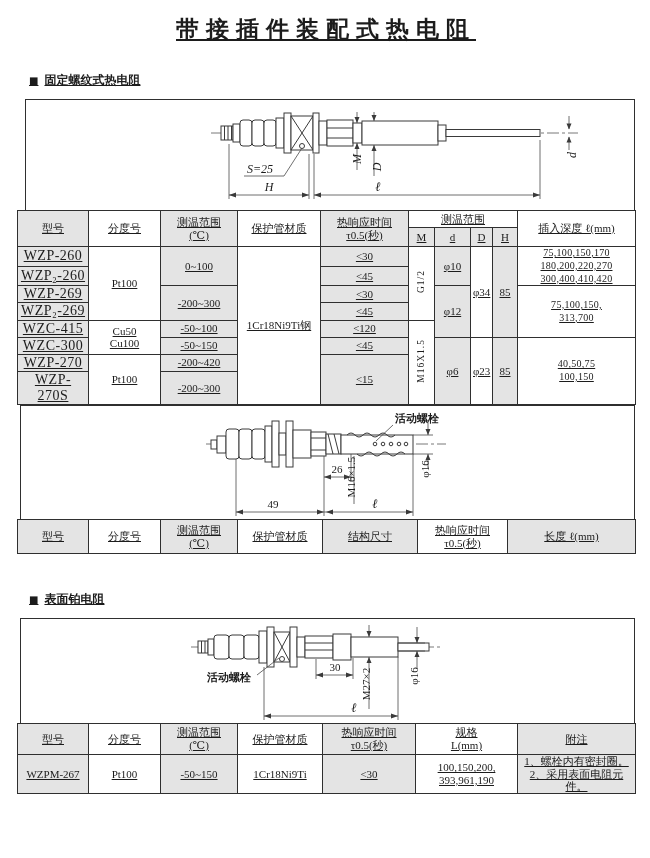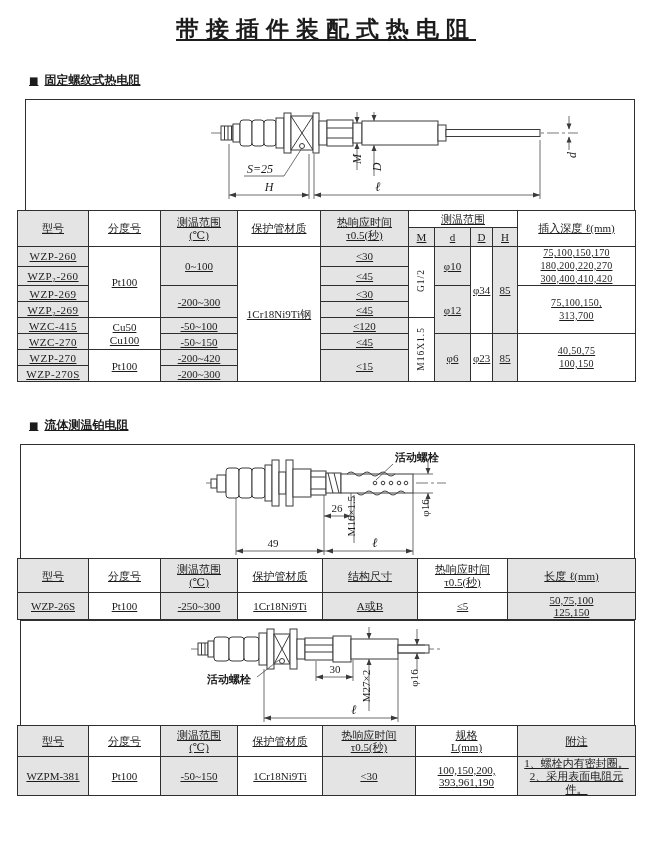--- a/index.html
+++ b/index.html
@@ -20,21 +20,21 @@
   .dbox3{height:104px;}
   svg{display:block;}
   table.t{border-collapse:collapse;table-layout:fixed;width:618px;margin-top:-1px;
           border:1.5px solid #2f2f2f;}
   table.t td{border:1px solid #2f2f2f;text-align:center;vertical-align:middle;
              font-size:11px;line-height:1.15;padding:0 2px;overflow:hidden;}
   .g{background:#e4e4e4;} .w{background:#fff;}
   .preline{white-space:pre-line;}
   .hz{font-size:11px;}
   .t1 tr.hA{height:17px;} .t1 tr.hB{height:19px;} .t1 tr.dr{height:16px;}
-  .t1 td.mod{font-size:11px;letter-spacing:.5px;}
+  .t1 td.mod{font-size:14px;letter-spacing:.5px;}
   .t1 td.dep{font-size:10px;line-height:1.28;letter-spacing:.3px;}
   .t1 td.sm{font-size:11px;}
   .vt{writing-mode:vertical-rl;transform:rotate(180deg);display:inline-block;
       font-size:9.5px;letter-spacing:1px;line-height:1;}
   .t2 tr.hr{height:34px;} .t2 tr.dr{height:27px;}
   .t3 tr.hr{height:31px;} .t3 tr.dr{height:33px;}
   td.note{text-align:left;padding-left:6px;font-size:10.5px;line-height:1.45;}
   
   .dev{stroke:#3a3a3a;fill:#fff;stroke-width:1;}
   .ln{stroke:#3a3a3a;fill:none;stroke-width:1;}
@@ -164,21 +164,21 @@
       </tr>
       <tr class="dr">
         <td class="g mod">WZC-415</td>
         <td rowspan="2" class="w preline">Cu50
 Cu100</td>
         <td class="g">-50~100</td>
         <td class="g">&lt;120</td>
         <td rowspan="4" class="w"><span class="vt">M16X1.5</span></td>
       </tr>
       <tr class="dr">
-        <td class="g mod">WZC-270</td>
+        <td class="g mod">WZC-300</td>
         <td class="g">-50~150</td>
         <td class="g">&lt;45</td>
         <td rowspan="3" class="g sm">φ6</td>
         <td rowspan="3" class="w sm">φ23</td>
         <td rowspan="3" class="g sm">85</td>
         <td rowspan="3" class="w dep preline">40,50,75
 100,150</td>
       </tr>
       <tr class="dr">
         <td class="g mod">WZP-270</td>
@@ -188,21 +188,20 @@
       </tr>
       <tr class="dr">
         <td class="g mod">WZP-270S</td>
         <td class="g">-200~300</td>
       </tr>
     </tbody>
       </table>
   </div>
 
   <div class="s2">
-    <div class="seclabel"><span class="blt">■</span><span>流体测温铂电阻</span></div>
     <div class="dbox dbox23">
       <svg width="613" height="113" viewBox="0 0 613 113">
         <path class="cl" d="M185,38 H425"></path>
         <g>
           <rect class="dev" x="190" y="34" width="6" height="9"></rect>
           <rect class="dev" x="196" y="30" width="9" height="17"></rect>
           <rect class="dev" x="205" y="23" width="13" height="30" rx="3"></rect>
           <rect class="dev" x="218" y="23" width="13" height="30" rx="3"></rect>
           <rect class="dev" x="231" y="23" width="13" height="30" rx="3"></rect>
           <rect class="dev" x="244" y="20" width="7" height="36"></rect>
@@ -257,35 +256,26 @@
         <td class="g hz">型号</td>
         <td class="w hz">分度号</td>
         <td class="g hz preline">测温范围
 (℃)</td>
         <td class="w hz">保护管材质</td>
         <td class="g hz">结构尺寸</td>
         <td class="w hz preline">热响应时间
 τ0.5(秒)</td>
         <td class="g hz">长度 ℓ(mm)</td>
       </tr>
-      <tr class="dr">
-        <td class="g mod">WZP-26S</td>
-        <td class="w">Pt100</td>
-        <td class="g">-250~300</td>
-        <td class="w">1Cr18Ni9Ti</td>
-        <td class="g">A或B</td>
-        <td class="w">≤5</td>
-        <td class="g preline">50,75,100
-125,150</td>
-      </tr>
     </tbody>
       </table>
   </div>
 
   <div class="s3">
+    <div class="seclabel"><span class="blt">■</span><span>表面铂电阻</span></div>
     <div class="dbox dbox23 dbox3">
       <svg width="613" height="104" viewBox="0 0 613 104">
         <path class="cl" d="M170,28 H420"></path>
         <g>
           <rect class="dev" x="177" y="22" width="10" height="12"></rect>
           <path class="ln" d="M180.5,22 V34 M184,22 V34"></path>
           <rect class="dev" x="187" y="20" width="6" height="16"></rect>
           <rect class="dev" x="193" y="16" width="15" height="24" rx="3"></rect>
           <rect class="dev" x="208" y="16" width="15" height="24" rx="3"></rect>
           <rect class="dev" x="223" y="16" width="15" height="24" rx="3"></rect>
@@ -338,21 +328,21 @@
         <td class="g hz preline">测温范围
 (℃)</td>
         <td class="w hz">保护管材质</td>
         <td class="g hz preline">热响应时间
 τ0.5(秒)</td>
         <td class="w hz preline">规格
 L(mm)</td>
         <td class="g hz">附注</td>
       </tr>
       <tr class="dr">
-        <td class="g mod">WZPM-381</td>
+        <td class="g mod">WZPM-267</td>
         <td class="w">Pt100</td>
         <td class="g">-50~150</td>
         <td class="w">1Cr18Ni9Ti</td>
         <td class="g">&lt;30</td>
         <td class="w preline">100,150,200,
 393,961,190</td>
         <td class="g note preline">1、螺栓内有密封圈。
 2、采用表面电阻元件。</td>
       </tr>
     </tbody>

